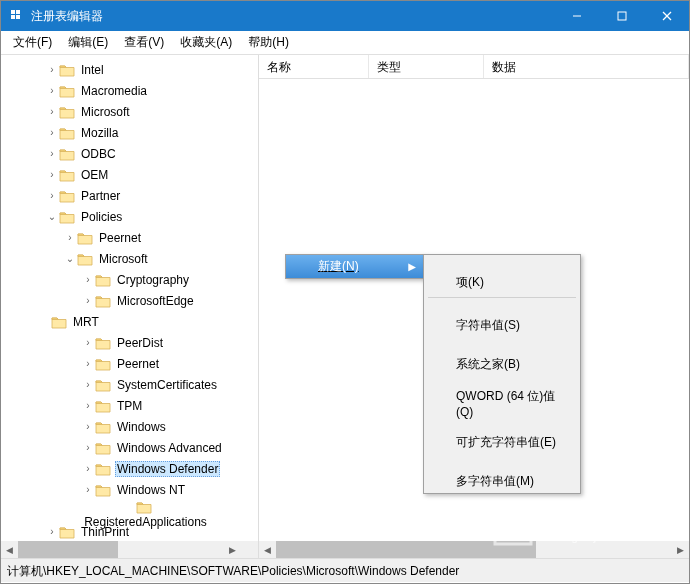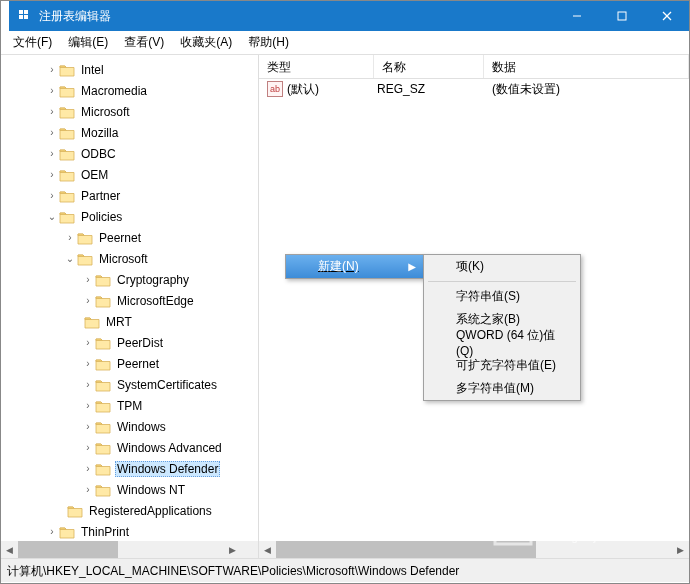--- a/index.html
+++ b/index.html
@@ -1,17 +1,17 @@
 <!DOCTYPE html>
 <html><head>
 <meta charset="utf-8">
 <style>
 * { margin: 0; padding: 0; box-sizing: border-box; font-family: "Microsoft YaHei", "Segoe UI", sans-serif; }
 body { width: 690px; height: 584px; background: #fff; position: relative; overflow: hidden; border: 1px solid #888; }
-.titlebar { height: 30px; background: #1979ca; color: #fff; display: flex; align-items: center; padding-left: 8px; font-size: 12px; margin-left: 8px; }
+.titlebar { height: 30px; background: #1979ca; color: #fff; display: flex; align-items: center; padding-left: 8px; font-size: 12px; }
 .titlebar .icon { width: 16px; height: 16px; margin-right: 6px; display: inline-flex; align-items: center; justify-content: center; }
 .titlebar .title { flex: 1; }
 .titlebar .winbtn { width: 45px; height: 30px; display: flex; align-items: center; justify-content: center; color: #fff; }
 .menubar { height: 24px; background: #fff; display: flex; align-items: center; padding: 0 4px; font-size: 12px; border-bottom: 1px solid #e0e0e0; }
 .menubar .menuitem { padding: 16px 8px; }
 .main { display: flex; height: 503px; }
 .treepane { width: 258px; border-right: 1px solid #ddd; overflow: hidden; position: relative; }
 .tree { padding: 4px 0; font-size: 12px; overflow-y: auto; height: 100%; }
 .tree-row { display: flex; align-items: center; height: 21px; white-space: nowrap; }
 .tree-row .chev { width: 14px; text-align: center; color: #666; font-size: 10px; }
@@ -29,21 +29,21 @@
 .list-body { font-size: 12px; }
 .list-row { display: flex; height: 20px; align-items: center; }
 .list-row .cell { padding: 0 8px; display: flex; align-items: center; }
 .val-icon { width: 16px; height: 16px; margin-right: 4px; display: inline-flex; align-items: center; justify-content: center; font-size: 9px; color: #c04040; border: 1px solid #c08080; background: #fff4f4; }
 .statusbar { height: 24px; border-top: 1px solid #ddd; font-size: 12px; padding: 4px 6px; background: #f0f0f0; }
 .context-menu { position: absolute; background: #f0f0f0; border: 1px solid #a0a0a0; box-shadow: 2px 2px 4px rgba(0,0,0,0.25); font-size: 12px; }
 .context-menu .cm-item { height: 23px; display: flex; align-items: center; padding: 0 28px 0 32px; position: relative; }
 .context-menu .cm-item.highlighted { background: #4a98e0; background: linear-gradient(#6bb0ee,#3d8cd8); color: #fff; }
 .context-menu .cm-item .arrow-r { position: absolute; right: 8px; font-size: 10px; }
 .submenu { position: absolute; background: #f0f0f0; border: 1px solid #a0a0a0; box-shadow: 2px 2px 4px rgba(0,0,0,0.25); font-size: 12px; }
-.submenu .sm-item { height: 23px; display: flex; align-items: center; padding: 0 22px 0 32px; }
+.submenu .sm-item { height: 23px; display: flex; align-items: center; padding: 0 22px 0 32px; margin-top: 16px; }
 .submenu .sep { height: 1px; background: #d0d0d0; margin: 3px 4px; }
 .submenu .sm-item.boxed { position: relative; }
 .redbox { position: absolute; border: 2px solid #e03030; left: 26px; right: 6px; top: 0; bottom: 0; pointer-events: none; }
 .watermark { position: absolute; right: 10px; bottom: 30px; width: 190px; height: 50px; color: #fff; opacity: 0.6; pointer-events: none; display: flex; align-items: center; gap: 8px; }
 .watermark .wmtext { font-size: 18px; font-weight: bold; display: flex; flex-direction: column; line-height: 1; }
 .watermark .wmurl { font-size: 11px; }
 svg { display: block; }
 </style>
 </head>
 <body>
@@ -200,21 +200,21 @@
         <div class="tree-row" style="padding-left: 80px;">
           <span class="chev">›</span>
           <span class="folder-icon">
             <svg width="16" height="14" viewBox="0 0 16 14">
               <path d="M1 3 L6 3 L7.5 4.5 L15 4.5 L15 13 L1 13 Z" fill="#ffe9a6" stroke="#d9b35c" stroke-width="0.8"></path>
               <path d="M1 3 L6 3 L7.5 4.5 L1 4.5 Z" fill="#f7d87a" stroke="#d9b35c" stroke-width="0.8"></path>
             </svg>
           </span>
           <span class="label">MicrosoftEdge</span>
         </div>
-        <div class="tree-row" style="padding-left: 69px;">
+        <div class="tree-row" style="padding-left: 36px;">
           <span class="chev"></span>
           <span class="folder-icon">
             <svg width="16" height="14" viewBox="0 0 16 14">
               <path d="M1 3 L6 3 L7.5 4.5 L15 4.5 L15 13 L1 13 Z" fill="#ffe9a6" stroke="#d9b35c" stroke-width="0.8"></path>
               <path d="M1 3 L6 3 L7.5 4.5 L1 4.5 Z" fill="#f7d87a" stroke="#d9b35c" stroke-width="0.8"></path>
             </svg>
           </span>
           <span class="label">MRT</span>
         </div>
         <div class="tree-row" style="padding-left: 80px;">
@@ -290,21 +290,21 @@
         <div class="tree-row" style="padding-left: 80px;">
           <span class="chev">›</span>
           <span class="folder-icon">
             <svg width="16" height="14" viewBox="0 0 16 14">
               <path d="M1 3 L6 3 L7.5 4.5 L15 4.5 L15 13 L1 13 Z" fill="#ffe9a6" stroke="#d9b35c" stroke-width="0.8"></path>
               <path d="M1 3 L6 3 L7.5 4.5 L1 4.5 Z" fill="#f7d87a" stroke="#d9b35c" stroke-width="0.8"></path>
             </svg>
           </span>
           <span class="label">Windows NT</span>
         </div>
-        <div class="tree-row" style="padding-left: 52px;">
+        <div class="tree-row" style="padding-left: 32px; flex-direction: column;">
           <span class="chev"></span>
           <span class="folder-icon">
             <svg width="16" height="14" viewBox="0 0 16 14">
               <path d="M1 3 L6 3 L7.5 4.5 L15 4.5 L15 13 L1 13 Z" fill="#ffe9a6" stroke="#d9b35c" stroke-width="0.8"></path>
               <path d="M1 3 L6 3 L7.5 4.5 L1 4.5 Z" fill="#f7d87a" stroke="#d9b35c" stroke-width="0.8"></path>
             </svg>
           </span>
           <span class="label">RegisteredApplications</span>
         </div>
         <div class="tree-row" style="padding-left: 44px;">
@@ -333,33 +333,23 @@
       <div class="track">
           <div class="thumb"></div>
         </div>
       <div class="arrow">▶</div>
     </div>
     <div class="scrollbar-corner"></div>
   </div>
 
   <div class="listpane">
     <div class="list-header">
+      <div class="col" style="width:110px">名称</div>
       <div class="col" style="width:115px">类型</div>
-      <div class="col" style="width:110px">名称</div>
       <div class="col" style="flex:1">数据</div>
-    </div>
-    <div class="list-body">
-      <div class="list-row">
-        <div class="cell" style="width:110px">
-          <span class="val-icon">ab</span>
-          <span>(默认)</span>
-        </div>
-        <div class="cell" style="width:115px">REG_SZ</div>
-        <div class="cell" style="flex:1">(数值未设置)</div>
-      </div>
     </div>
 
     <div class="context-menu" style="left:26px; top:199px; width:140px;text-decoration:underline;">
       <div class="cm-item highlighted">
         <span>新建(N)</span>
         <span class="arrow-r">▶</span>
       </div>
     </div>
 
     <div class="submenu" style="left:164px; top:199px; width:158px;">

